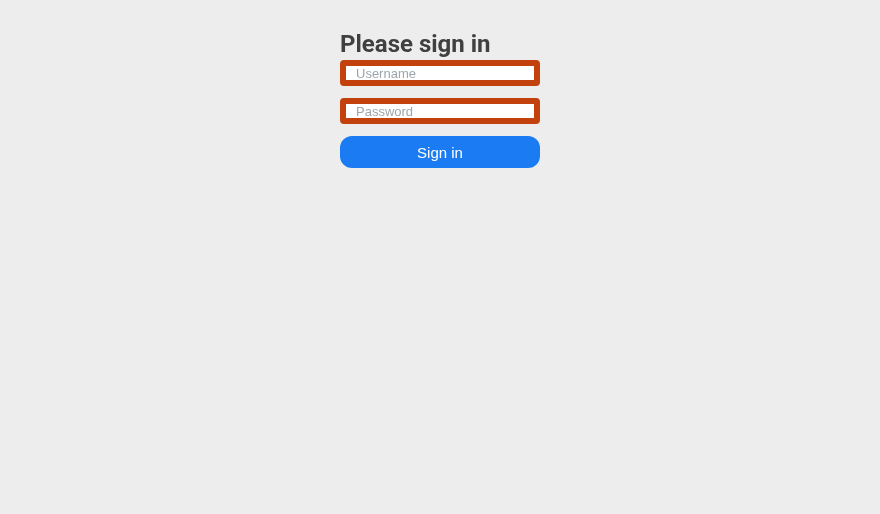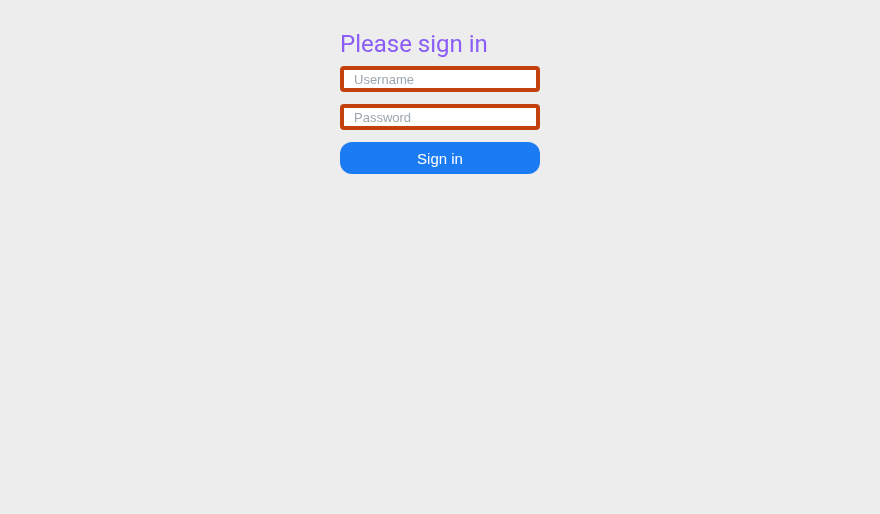--- a/index.html
+++ b/index.html
@@ -13,33 +13,33 @@
       width: 880px;
       height: 514px;
     }
     .login-container {
       width: 200px;
       margin-left: 340px;
       padding-top: 30px;
     }
     .heading {
       font-size: 24px;
-      font-weight: 400;
-      color: #8b5cf6;
-      margin-bottom: 8px;
+      font-weight: 700;
+      color: #404040;
+      margin-bottom: 2px;
       white-space: nowrap;
     }
     .input-field {
       width: 100%;
       height: 26px;
       padding: 6px 10px;
       font-size: 13px;
       color: #ec4899;
       background-color: #ffffff;
-      border: 4px solid #c2410c;
+      border: 6px solid #c2410c;
       border-radius: 4px;
       margin-bottom: 12px;
       outline: none;
     }
     .input-field::placeholder {
       color: #9ea6ad;
     }
     .signin-button {
       width: 100%;
       height: 32px;

